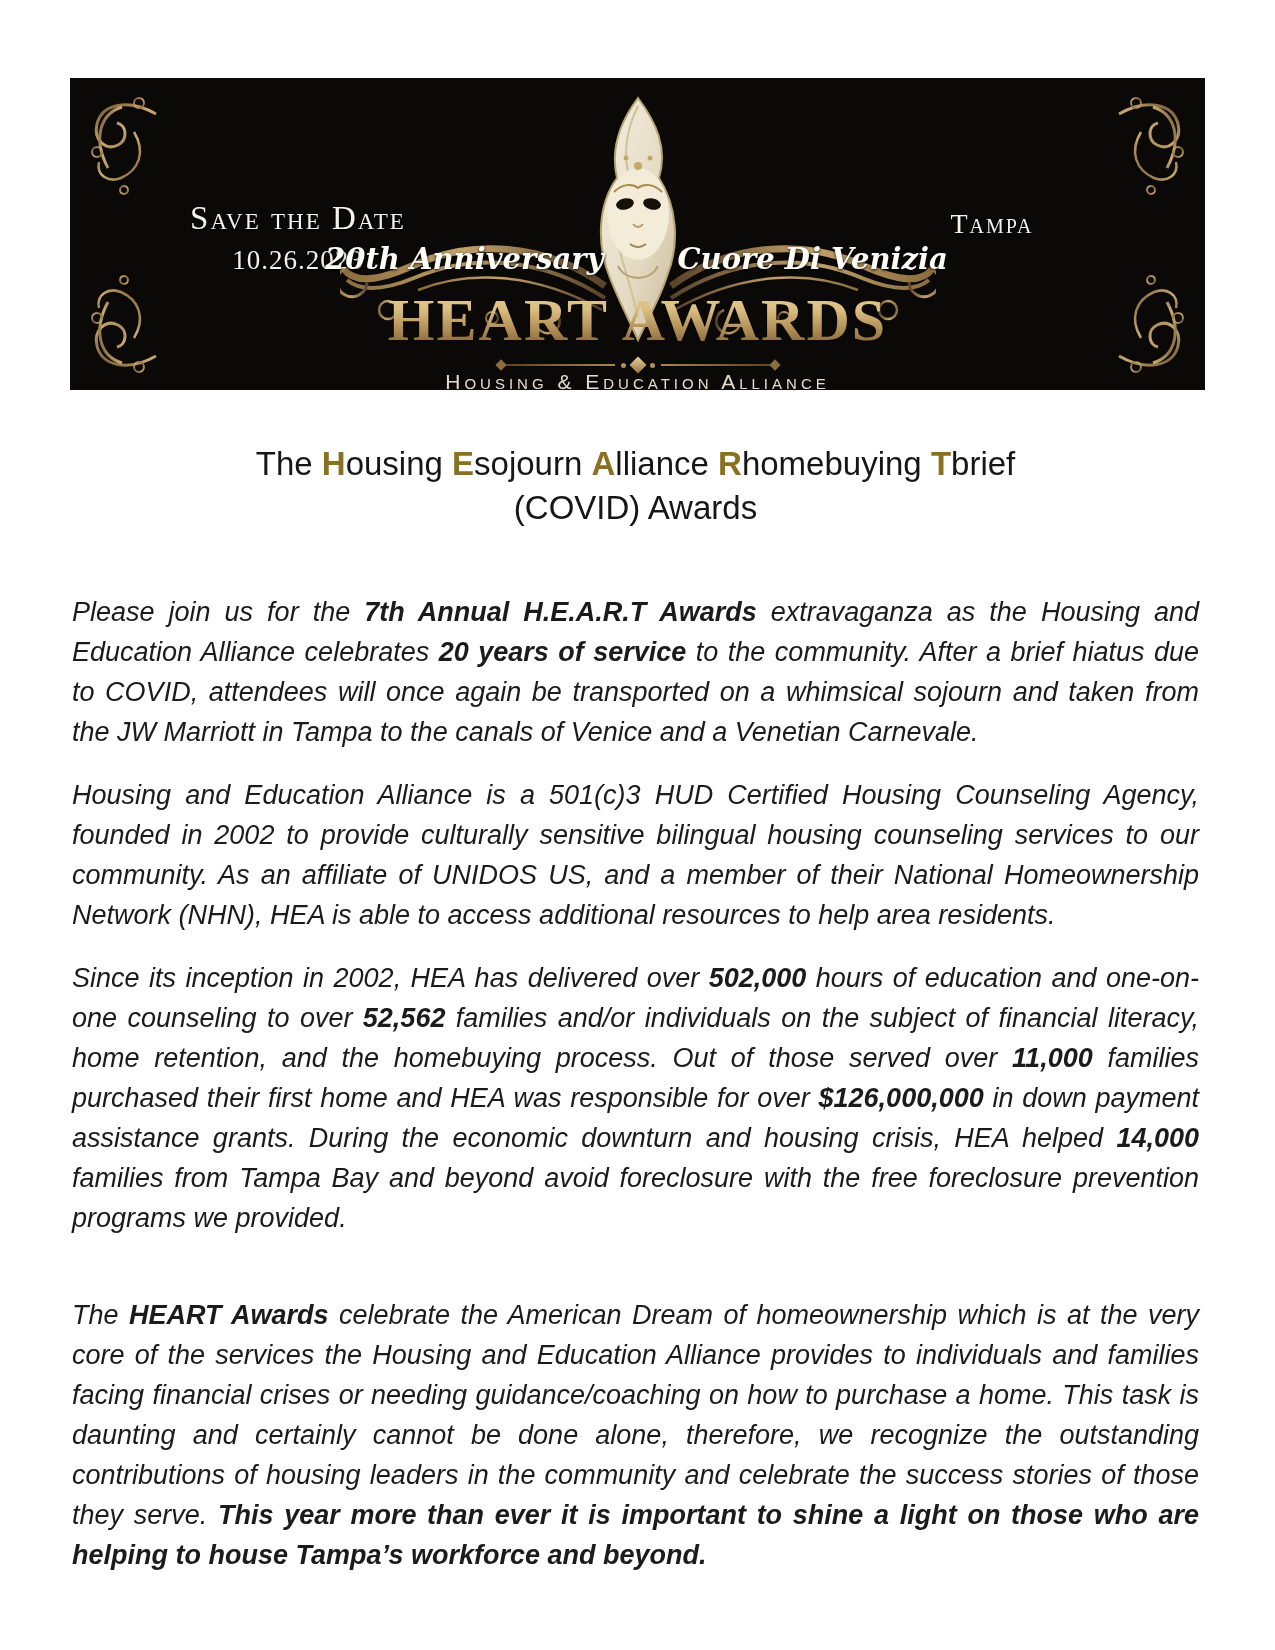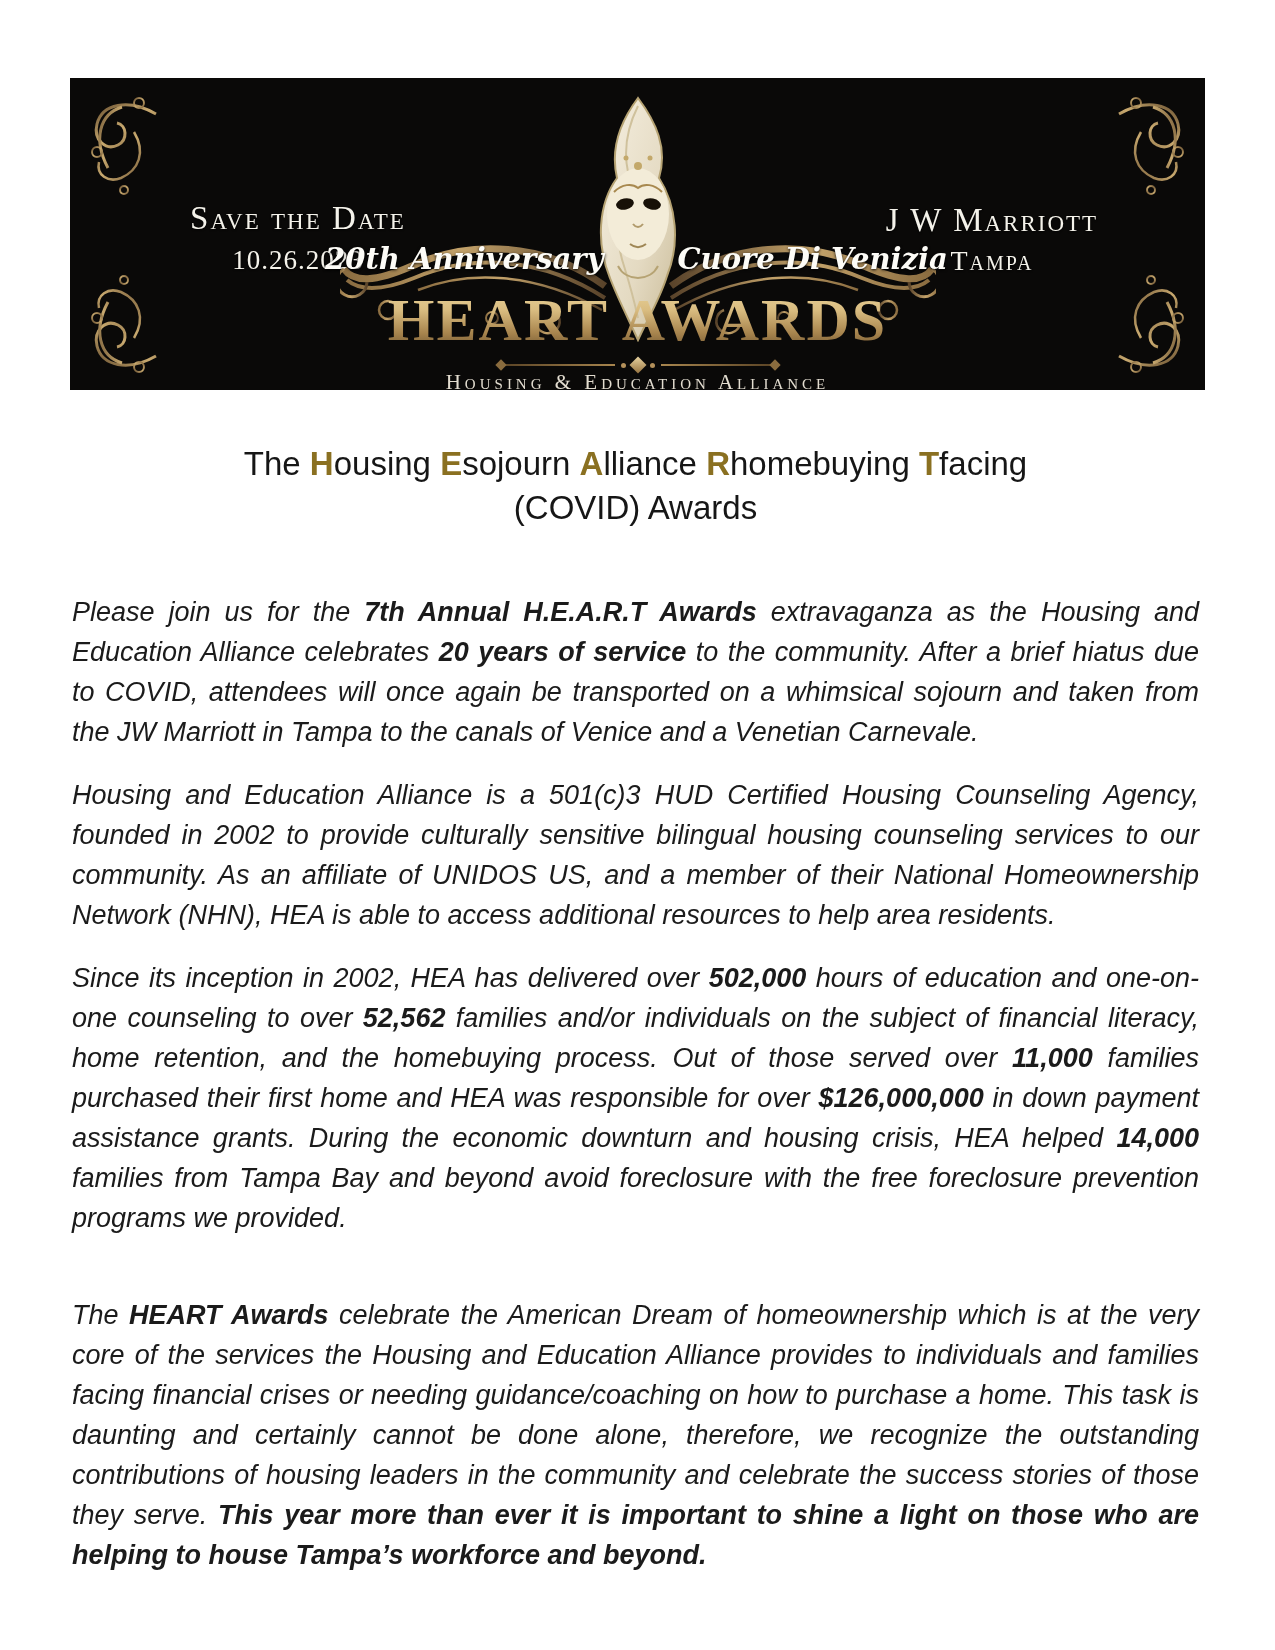--- a/index.html
+++ b/index.html
@@ -37,21 +37,21 @@
       -webkit-background-clip:text;background-clip:text;color:transparent;white-space:nowrap;}
   .divider{position:absolute;left:50%;top:281px;transform:translateX(-50%);
            width:282px;display:flex;align-items:center;}
   .divider .line{flex:1;height:2px;background:linear-gradient(90deg,#5c4526,#a7854e);}
   .divider .line.r{background:linear-gradient(90deg,#a7854e,#5c4526);}
   .divider .tip{width:8px;height:8px;transform:rotate(45deg);background:#8a6c3e;flex:none;}
   .divider .dot{width:5px;height:5px;border-radius:50%;background:#b3905a;flex:none;margin:0 6px;}
   .divider .diamond{width:12px;height:12px;transform:rotate(45deg);flex:none;
            background:linear-gradient(135deg,#e8d3a0,#96733f);}
   .org-label{position:absolute;left:0;right:0;top:292px;text-align:center;
-      font-family:Liberation Serif, serif;font-variant:small-caps;font-size:21px;
+      font-family:Liberation Sans, sans-serif;font-variant:small-caps;font-size:21px;
       letter-spacing:4px;color:var(--org-text,#e3ddd0);}
   
   .doc-title{margin:52px 76px 0 72px;text-align:center;color:#161616;
              font-size:33px;line-height:44px;font-weight:400;}
   .doc-title .accent{color:var(--accent,#8a7021);font-weight:700;}
   .content{margin:62px 76px 0 72px;color:var(--body-text,#1b1b1b);
            font-style:italic;font-size:27px;line-height:40px;text-align:justify;}
   .content p{margin:0 0 23px 0;}
   .content p.final{margin-top:57px;font-style:italic;}
   .content .b{font-weight:700;}
@@ -119,21 +119,20 @@
         <circle cx="40" cy="100" r="4" stroke-width="2"></circle>
       </g>
     </svg>
 
     <div class="save-block">
       <div class="caps-lg">Save the Date</div>
       <div class="date-num">10.26.2023</div>
     </div>
 
     <div class="venue-block">
-      <div class="caps-lg">J W Marriott</div>
       <div class="caps-md">Tampa</div>
     </div>
 
     <svg class="swirl left" viewBox="0 0 270 110">
       <defs>
         <linearGradient id="gld2" x1="0" y1="0" x2="1" y2="0">
           <stop offset="0" stop-color="#59432a"></stop>
             <stop offset="0.55" stop-color="#c3a26a"></stop>
             <stop offset="1" stop-color="#8a6c40"></stop>
         </linearGradient>
@@ -197,21 +196,21 @@
       <span class="diamond"></span>
       <span class="dot"></span>
       <span class="line r"></span>
       <span class="tip"></span>
     </div>
 
     <div class="org-label">Housing &amp; Education Alliance</div>
   </div>
 
   <div class="doc-title">
-    <div><span>The </span><span class="accent">H</span><span>ousing </span><span class="accent">E</span><span>sojourn </span><span class="accent">A</span><span>lliance </span><span class="accent">R</span><span>homebuying </span><span class="accent">T</span><span>facing</span></div>
+    <div><span>The </span><span class="accent">H</span><span>ousing </span><span class="accent">E</span><span>sojourn </span><span class="accent">A</span><span>lliance </span><span class="accent">R</span><span>homebuying </span><span class="accent">T</span><span>brief</span></div>
     <div>(COVID) Awards</div>
   </div>
 
   <div class="content">
     <p><span>Please join us for the </span><span class="b">7th Annual H.E.A.R.T Awards</span><span> extravaganza as the Housing and Education Alliance celebrates </span><span class="b">20 years of service</span><span> to the community.  After a brief hiatus due to COVID, attendees will once again be transported on a whimsical sojourn and taken from the JW Marriott in Tampa to the canals of Venice and a Venetian Carnevale.</span></p>
     <p><span>Housing and Education Alliance is a 501(c)3 HUD Certified Housing Counseling Agency, founded in 2002 to provide culturally sensitive bilingual housing counseling services to our community. As an affiliate of UNIDOS US, and a member of their National Homeownership Network (NHN), HEA is able to access additional resources to help area residents.</span></p>
     <p><span>Since its inception in 2002, HEA has delivered over </span><span class="b">502,000</span><span> hours of education and one-on-one counseling to over </span><span class="b">52,562</span><span> families and/or individuals on the subject of financial literacy, home retention, and the homebuying process. Out of those served over </span><span class="b">11,000</span><span> families purchased their first home and HEA was responsible for over </span><span class="b">$126,000,000</span><span> in down payment assistance grants.  During the economic downturn and housing crisis, HEA helped </span><span class="b">14,000</span><span> families from Tampa Bay and beyond avoid foreclosure with the free foreclosure prevention programs we provided.</span></p>
     <p class="final"><span>The </span><span class="b">HEART Awards</span><span> celebrate the American Dream of homeownership which is at the very core of the services the Housing and Education Alliance provides to individuals and families facing financial crises or needing guidance/coaching on how to purchase a home. This task is daunting and certainly cannot be done alone, therefore, we recognize the outstanding contributions of housing leaders in the community and celebrate the success stories of those they serve. </span><span class="b">This year more than ever it is important to shine a light on those who are helping to house Tampa’s workforce and beyond.</span></p>
   </div>
 

